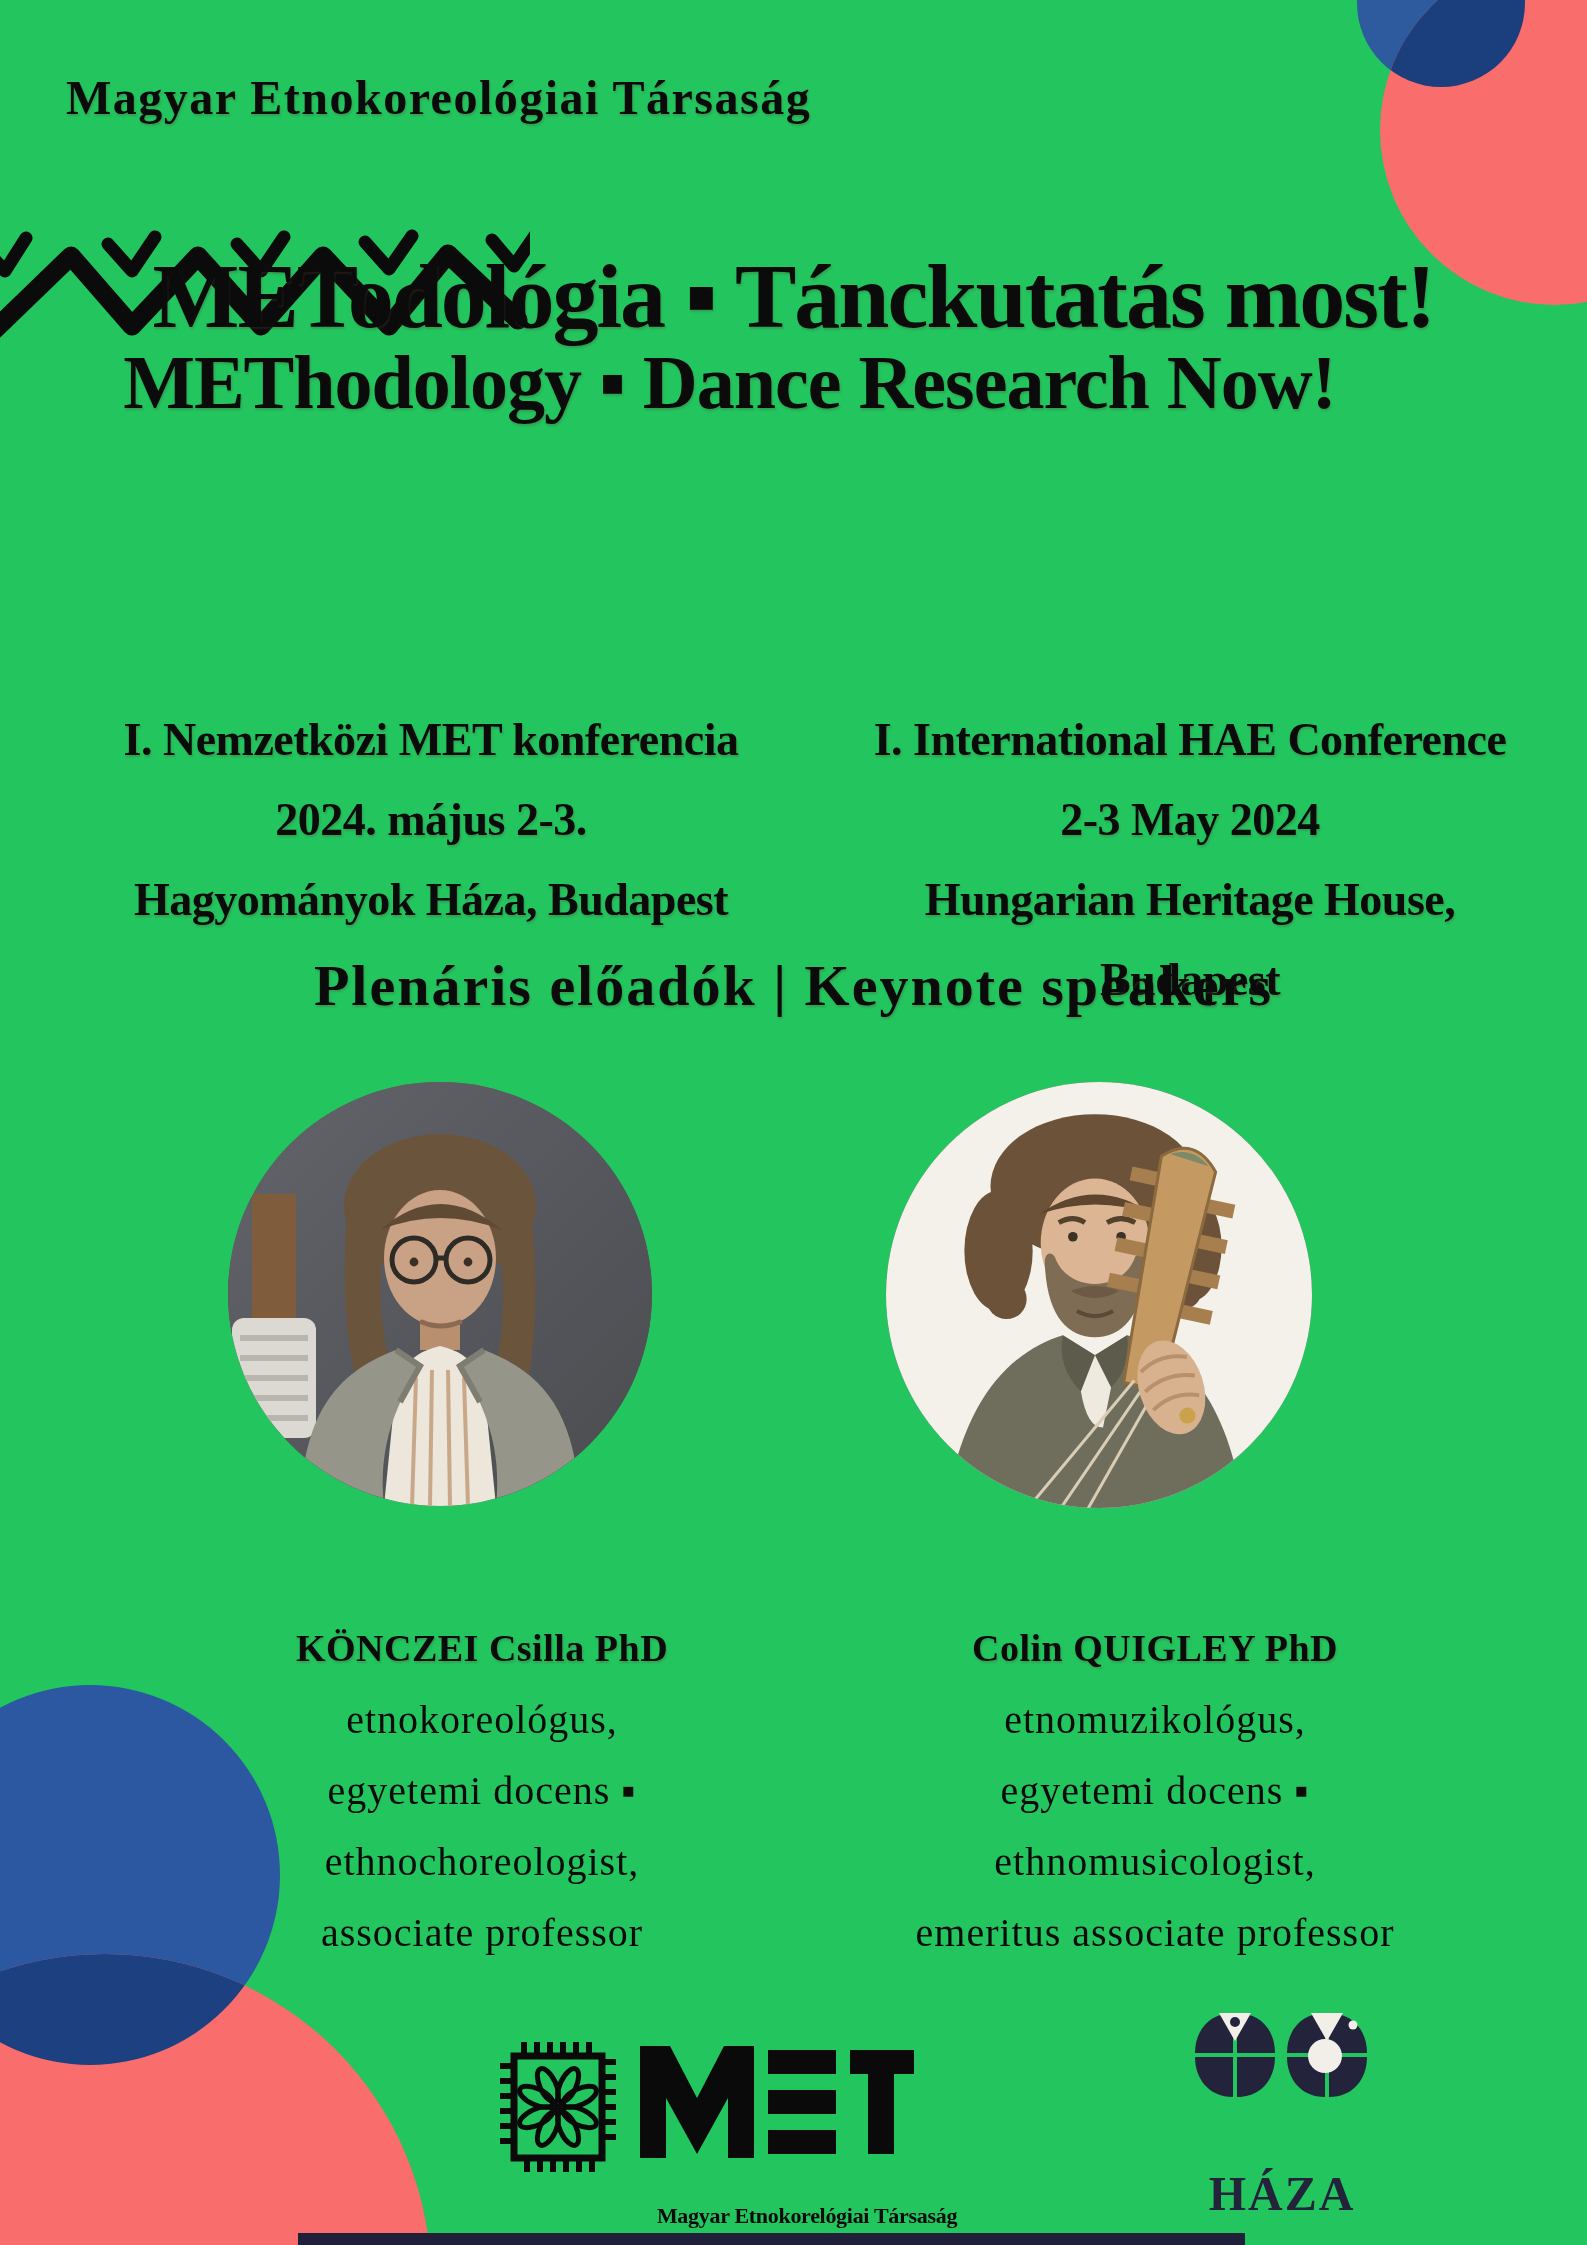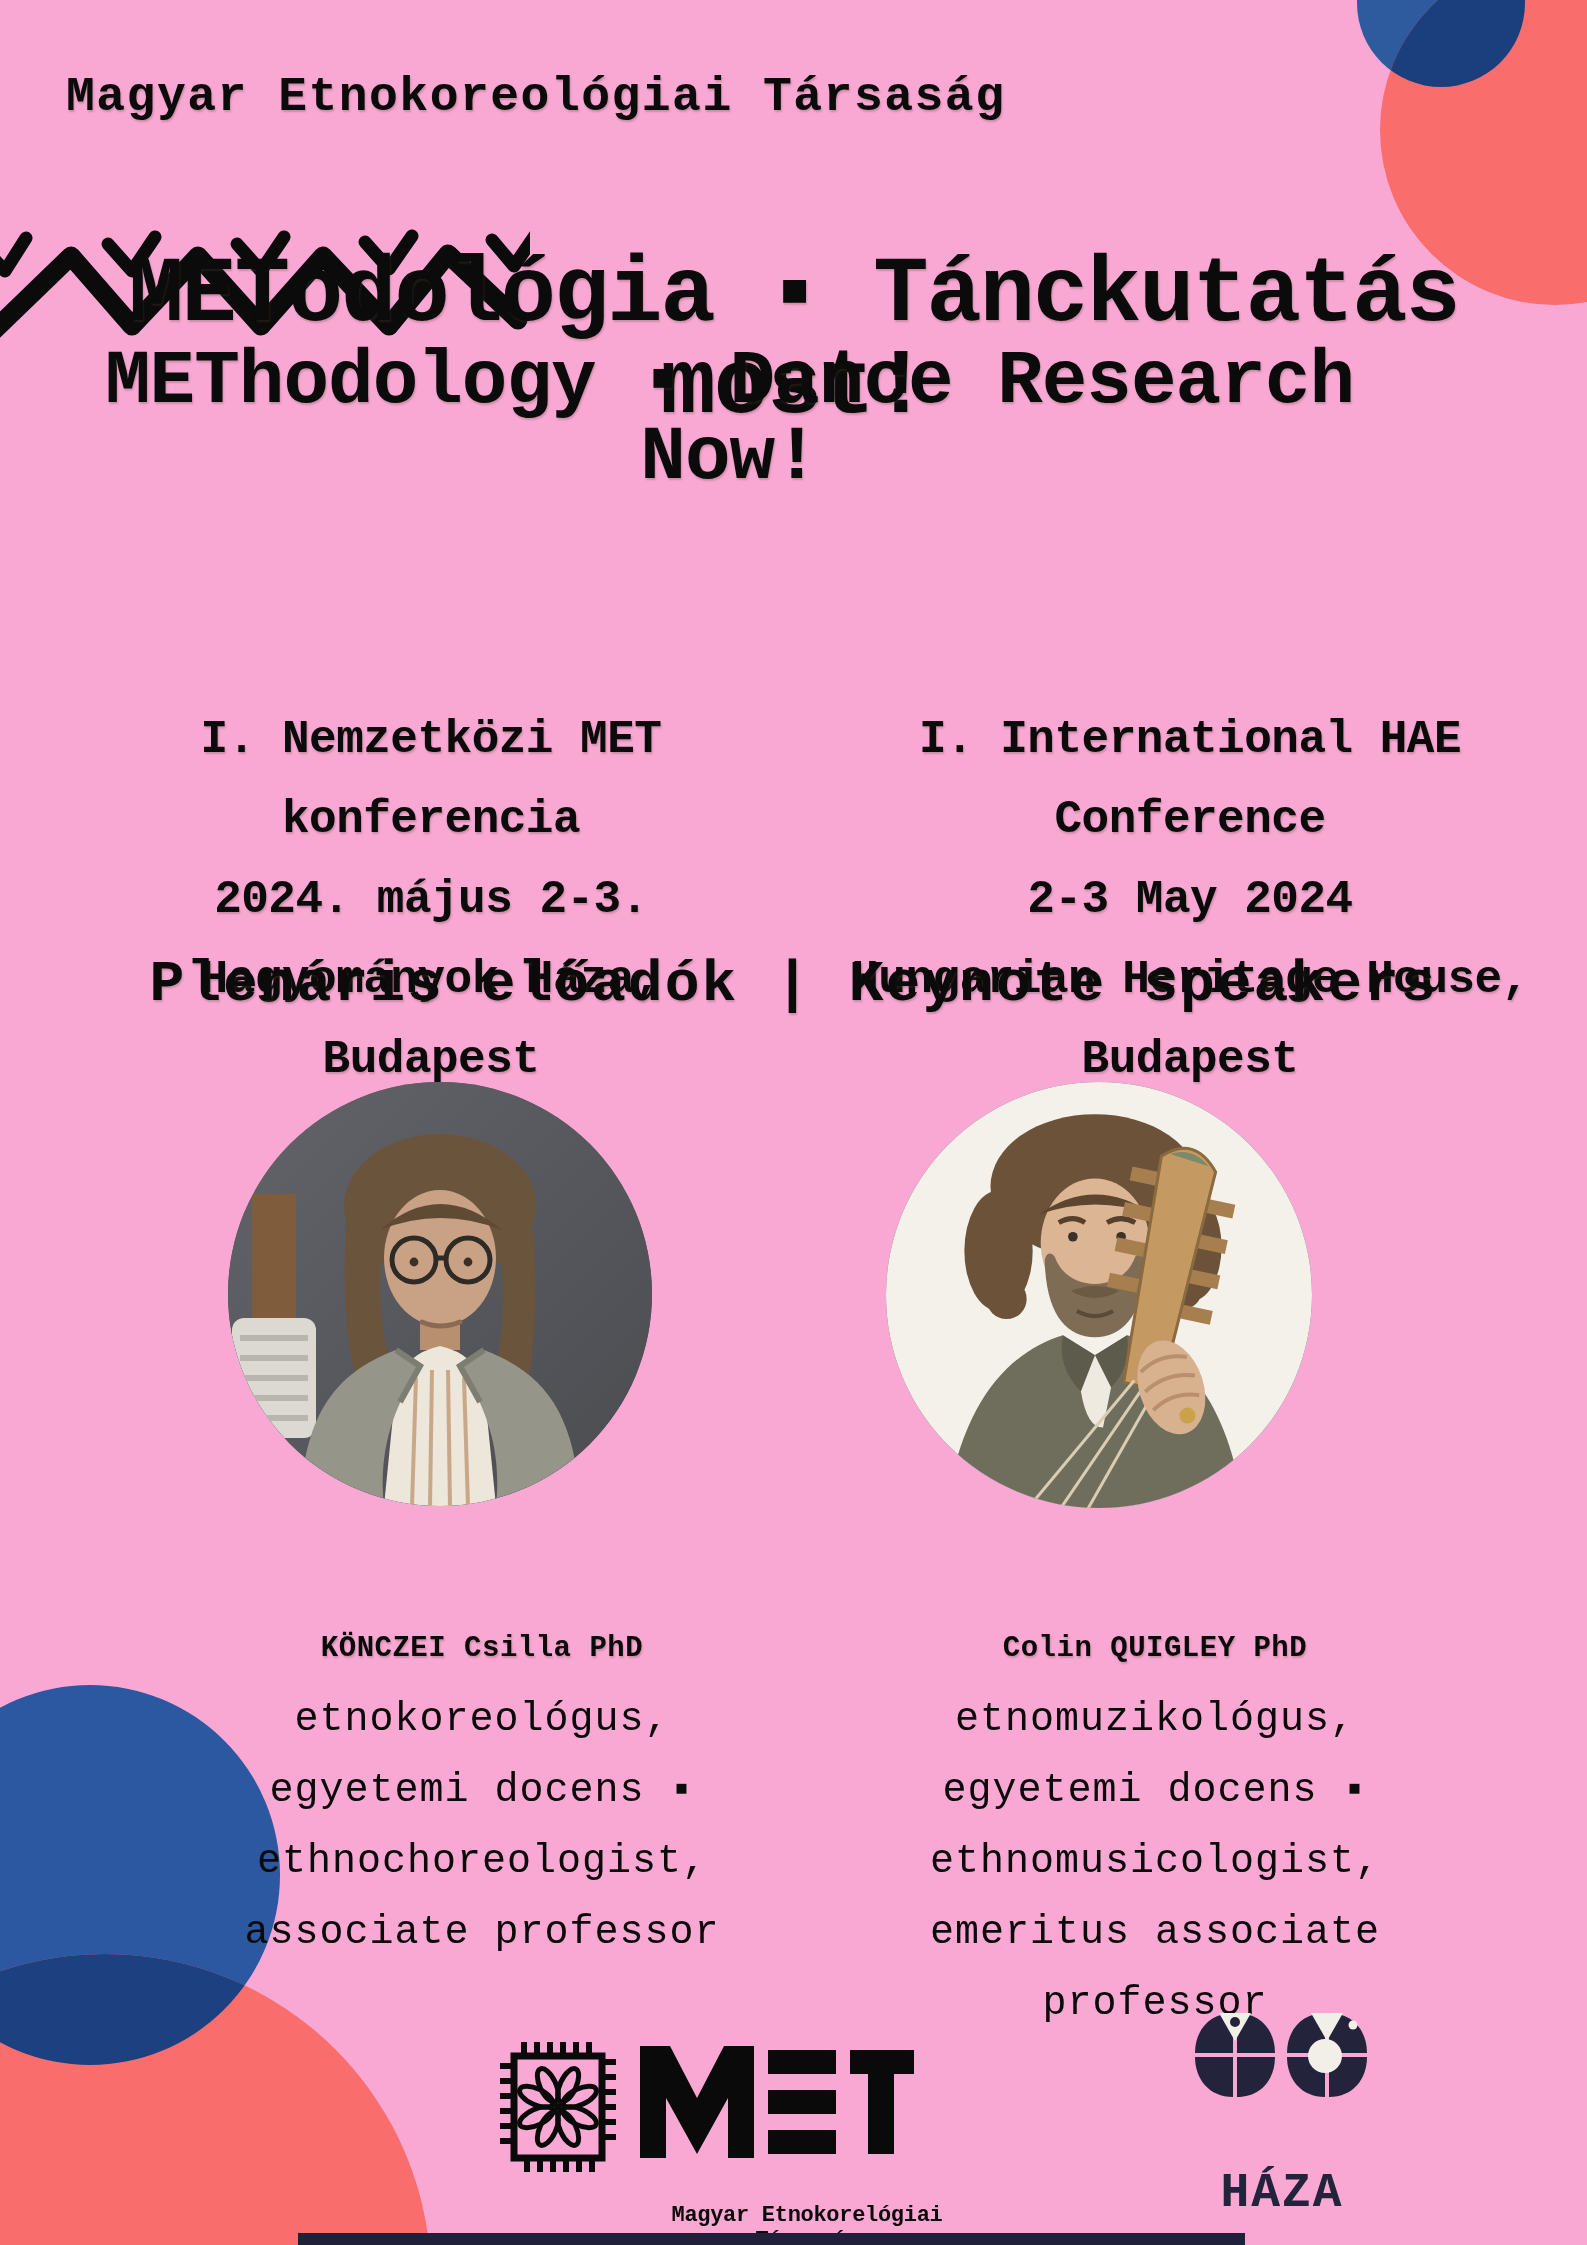--- a/index.html
+++ b/index.html
@@ -1,36 +1,36 @@
 <!DOCTYPE html>
 <html><head>
 <meta charset="utf-8">
 <style>
   html,body{margin:0;padding:0;background:#888;}
   #poster{
     position:relative;width:1587px;height:2245px;margin:0 auto;
-    background:#f9a8d4;overflow:hidden;
-    font-family:Liberation Mono, monospace;color:#0b0b0b;
+    background:#22c55e;overflow:hidden;
+    font-family:Liberation Serif, serif;color:#0b0b0b;
   }
   .abs{position:absolute;}
   .ctr{text-align:center;}
   .shadowed{text-shadow:1px 2px 2px rgba(90,70,50,.28);}
   .header-title{left:66px;top:70px;font-size:48px;font-weight:bold;letter-spacing:1.5px;}
   .title-hu{left:0;top:250px;width:1587px;font-size:92px;font-weight:bold;letter-spacing:-2px;line-height:1.0;}
   .title-en{left:0;top:344px;width:1459px;font-size:76px;font-weight:bold;letter-spacing:-1px;line-height:1.0;}
   .conf-col{top:700px;width:700px;font-size:46px;font-weight:bold;line-height:80px;letter-spacing:-0.5px;}
   .conf-col.hu{left:81px;text-align:center;}
   .conf-col.en{left:840px;}
   .keynote-heading{left:0;top:952px;width:1587px;font-size:58px;font-weight:bold;letter-spacing:2px;}
   .photo-circle{border-radius:50%;overflow:hidden;background:#555;}
   .photo-left{left:228px;top:1082px;width:424px;height:424px;}
   .photo-right{left:886px;top:1082px;width:426px;height:426px;}
   .speaker-card{top:1613px;width:600px;}
   .speaker-card .row{height:71px;line-height:71px;font-size:40px;letter-spacing:1px;}
-  .speaker-card .name{font-size:29px;font-weight:bold;letter-spacing:0.5px;}
+  .speaker-card .name{font-size:38px;font-weight:bold;letter-spacing:0.5px;}
   .card-left{left:182px;}
   .card-right{left:855px;text-align:center;}
   .met-caption{left:642px;top:2163px;width:330px;font-size:22px;font-weight:bold;letter-spacing:-0.3px;color:#0a0a0a;margin-top:40px;}
   .hh-text{left:1082px;width:400px;color:#23233C;font-weight:bold;font-size:48px;letter-spacing:2px;}
   .hh-line1{top:2116px;}
   .hh-line2{top:2166px;text-align:center;}
   .bottom-bar{left:298px;top:2233px;width:947px;height:12px;background:#20203A;}
   svg{display:block;}
 </style>
 </head>

